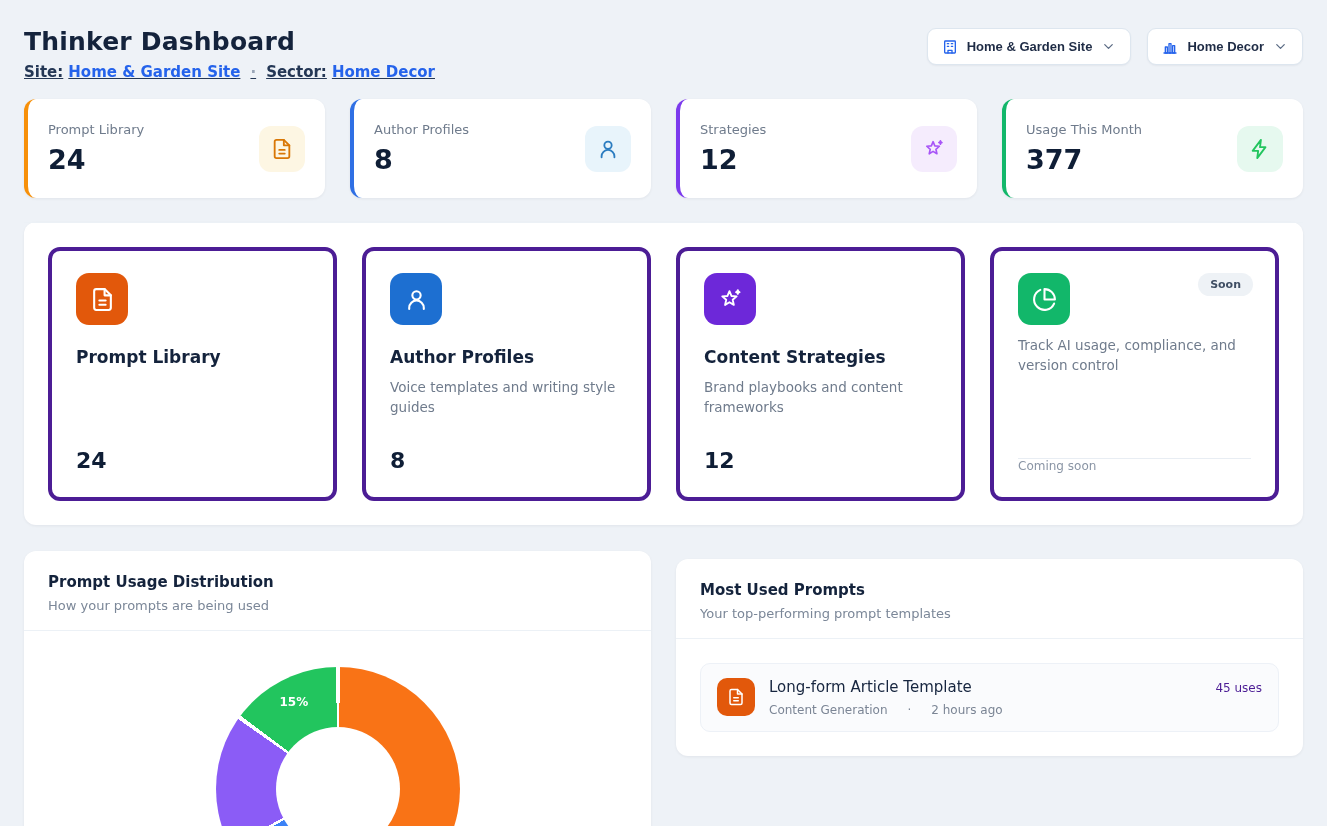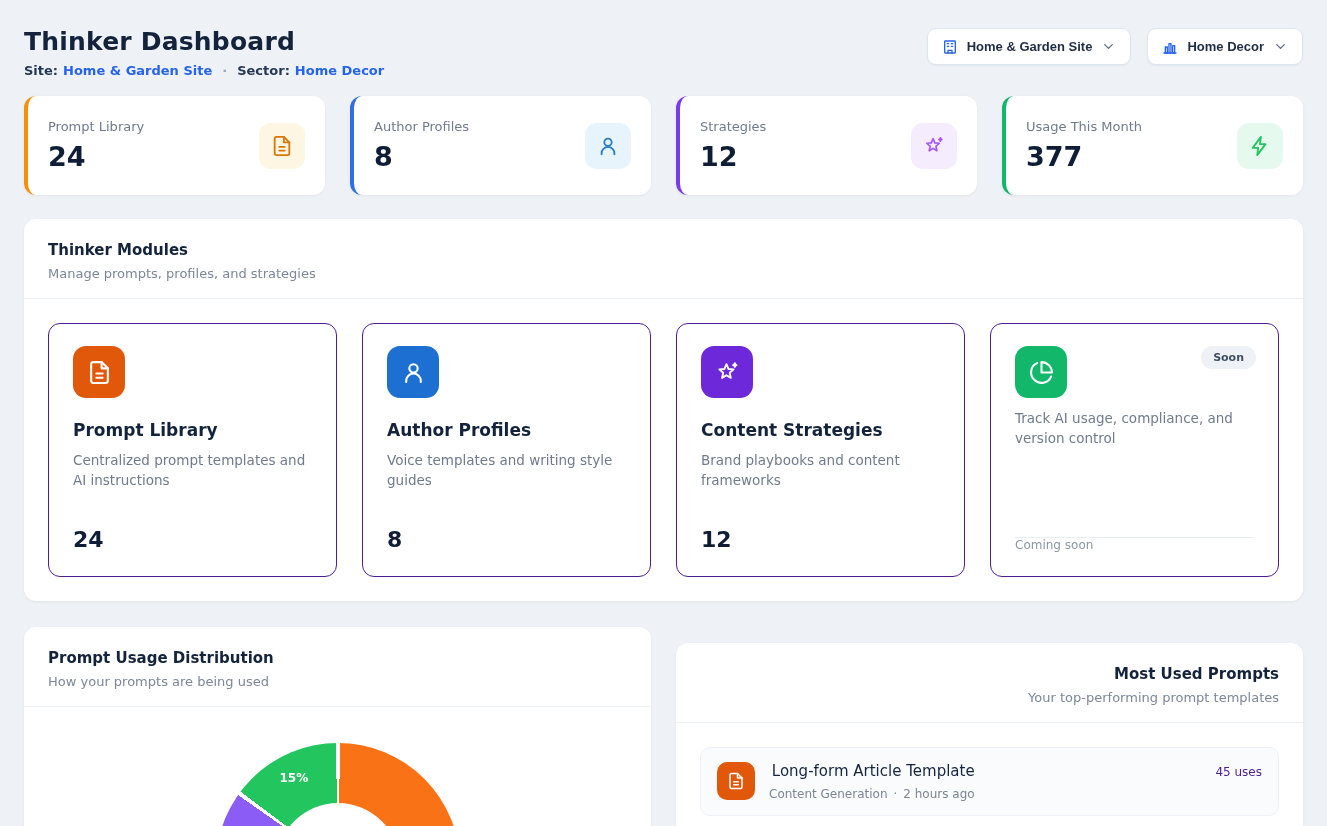--- a/index.html
+++ b/index.html
@@ -1,60 +1,60 @@
 <!DOCTYPE html>
 <html><head>
 <meta charset="utf-8">
 <style>
   *{margin:0;padding:0;box-sizing:border-box;}
   html,body{width:1327px;height:826px;}
   body{background:#eef2f7;font-family:"DejaVu Sans","Liberation Sans",sans-serif;color:#14233c;overflow:hidden;}
   .page{padding:20px 24px;}
   .header{display:flex;justify-content:space-between;align-items:flex-start;}
   .title{font-size:25px;font-weight:800;color:#14233c;letter-spacing:.2px;margin-top:7px;}
-  .site-line{margin-top:7px;font-size:13px;font-weight:600;color:#243755;display:flex;align-items:center;}
+  .site-line{margin-top:7px;font-size:15px;font-weight:600;color:#243755;display:flex;align-items:center;text-decoration:underline;}
   .site-line .link{color:#2563eb;cursor:pointer;margin-left:5px;}
   .dot-sep{color:#9aa6b8;margin:0 10px;}
   .selectors{display:flex;gap:16px;margin-top:8px;}
   .selector{display:flex;align-items:center;gap:9px;background:#fff;border:1px solid #dde6ef;border-radius:9px;height:37px;padding:0 14px;font-size:13px;font-weight:700;color:#1e2b45;box-shadow:0 1px 2px rgba(16,24,40,.05);cursor:pointer;}
   .ic{display:inline-flex;}
   .ic svg{display:block;width:100%;height:100%;}
   .selector .btn-ic{width:16px;height:16px;color:#2563eb;}
   .selector .chev{width:15px;height:15px;color:#5b6b84;}
   .stats{display:grid;grid-template-columns:repeat(4,1fr);gap:25px;margin-top:18px;}
   .stat-card{background:#fff;border-radius:12px;border-left:4px solid #ccc;box-shadow:0 1px 3px rgba(16,24,40,.06);padding:16px 20px;display:flex;align-items:center;justify-content:space-between;height:99px;}
   .stat-label{font-size:13px;color:#6f7b8c;}
   .stat-value{font-size:27px;font-weight:800;color:#0f1e36;margin-top:7px;}
   .stat-icon{width:46px;height:46px;border-radius:12px;display:flex;align-items:center;justify-content:center;}
   .stat-icon .ic{width:22px;height:22px;}
   .panel{background:#fff;border-radius:12px;box-shadow:0 1px 3px rgba(16,24,40,.06);margin-top:24px;}
   .panel-head{padding:22px 24px 17px;}
   .panel-title{font-size:15px;font-weight:700;color:#14233c;}
   .panel-sub{font-size:13px;color:#7b8798;margin-top:7px;}
   .panel-divider{border-top:1px solid #ecf1f6;}
   .modules{display:grid;grid-template-columns:repeat(4,1fr);gap:25px;padding:24px;}
-  .module-card{border:1px solid #4c1d95;border-radius:12px;padding:22px 24px 24px;display:flex;flex-direction:column;min-height:254px;position:relative;cursor:pointer;background:#fff;}
+  .module-card{border:4px solid #4c1d95;border-radius:12px;padding:22px 24px 24px;display:flex;flex-direction:column;min-height:254px;position:relative;cursor:pointer;background:#fff;}
   .module-icon{width:52px;height:52px;border-radius:13px;display:flex;align-items:center;justify-content:center;color:#fff;}
   .module-icon .ic{width:25px;height:25px;}
   .module-title{font-size:17px;font-weight:800;margin-top:22px;color:#14233c;}
   .module-desc{font-size:13.5px;color:#6f7b8c;margin-top:10px;line-height:1.5;}
   .module-value{font-size:22px;font-weight:800;margin-top:auto;color:#0f1e36;}
   .soon-badge{position:absolute;top:22px;right:22px;background:#eef2f6;color:#3f4e63;font-size:11px;font-weight:600;padding:5px 12px;border-radius:999px;}
   .module-footer{margin-top:auto;border-top:1px solid #e8edf3;font-size:12px;color:#8a95a5;}
   .bottom{display:grid;grid-template-columns:1fr 1fr;gap:25px;margin-top:26px;align-items:start;}
   .chart-area{position:relative;height:320px;}
   .donut{position:absolute;left:50%;top:36px;transform:translateX(-50%);width:244px;height:244px;border-radius:50%;}
   .donut-hole{position:absolute;left:50%;top:50%;width:124px;height:124px;border-radius:50%;background:#fff;transform:translate(-50%,-50%);}
   .donut-label{position:absolute;left:64px;top:28px;color:#fff;font-size:12px;font-weight:700;z-index:2;}
   .prompt-list{padding:24px;}
   .prompt-item{display:flex;align-items:flex-start;gap:14px;background:#fafbfd;border:1px solid #edf1f7;border-radius:10px;padding:14px 16px;cursor:pointer;}
   .prompt-icon{width:38px;height:38px;border-radius:10px;color:#fff;display:flex;align-items:center;justify-content:center;flex:none;}
   .prompt-icon .ic{width:18px;height:18px;}
   .prompt-title{font-size:15px;font-weight:400;color:#16253f;}
-  .prompt-meta{display:flex;gap:6px;align-items:center;margin-top:7px;font-size:12px;color:#7b8595;}
+  .prompt-meta{display:flex;gap:20px;align-items:center;margin-top:7px;font-size:12px;color:#7b8595;}
   .prompt-uses{margin-left:auto;font-size:12px;font-weight:400;color:#4c1d95;margin-top:3px;}
 </style>
 </head>
 <body>
 
 <div class="page">
 
   <div class="header">
     <div>
       <div class="title">Thinker Dashboard</div>
@@ -160,40 +160,35 @@
             <svg viewBox="0 0 24 24" fill="none" stroke="currentColor" stroke-width="2" stroke-linecap="round" stroke-linejoin="round">
               <path d="M13 2L4 14h6l-1 8 9-12h-6z"></path>
             </svg>
           </span>
       </div>
     </div>
 
   </div>
 
   <div class="panel">
-    <div class="panel-head">
-      <div class="panel-title">Thinker Modules</div>
-      <div class="panel-sub">Manage prompts, profiles, and strategies</div>
-    </div>
     <div class="panel-divider"></div>
     <div class="modules">
 
       <div class="module-card">
         <div class="module-icon" style="background: rgb(226, 88, 11);">
           <span class="ic">
               <svg viewBox="0 0 24 24" fill="none" stroke="currentColor" stroke-width="2" stroke-linecap="round" stroke-linejoin="round">
                 <path d="M14 2H6a2 2 0 0 0-2 2v16a2 2 0 0 0 2 2h12a2 2 0 0 0 2-2V8z"></path>
                 <path d="M14 2v6h6"></path>
                 <line x1="9" y1="13" x2="15" y2="13"></line>
                 <line x1="9" y1="17" x2="15" y2="17"></line>
               </svg>
             </span>
         </div>
         <div class="module-title">Prompt Library</div>
-        <div class="module-desc">Centralized prompt templates and AI instructions</div>
         <div class="module-value">24</div>
       </div>
 
       <div class="module-card">
         <div class="module-icon" style="background: rgb(29, 111, 209);">
           <span class="ic">
               <svg viewBox="0 0 24 24" fill="none" stroke="currentColor" stroke-width="2" stroke-linecap="round" stroke-linejoin="round">
                 <circle cx="12" cy="8" r="4"></circle>
                 <path d="M5 21v-1a7 7 0 0 1 14 0v1"></path>
               </svg>
@@ -244,21 +239,21 @@
       </div>
       <div class="panel-divider"></div>
       <div class="chart-area">
         <div class="donut" style="background: conic-gradient(rgb(255, 255, 255) 0deg, rgb(255, 255, 255) 1deg, rgb(249, 115, 22) 1deg, rgb(249, 115, 22) 161deg, rgb(255, 255, 255) 161deg, rgb(255, 255, 255) 162deg, rgb(255, 255, 255) 162deg, rgb(255, 255, 255) 163deg, rgb(59, 130, 246) 163deg, rgb(59, 130, 246) 240.2deg, rgb(255, 255, 255) 240.2deg, rgb(255, 255, 255) 241.2deg, rgb(255, 255, 255) 241.2deg, rgb(255, 255, 255) 242.2deg, rgb(139, 92, 246) 242.2deg, rgb(139, 92, 246) 305deg, rgb(255, 255, 255) 305deg, rgb(255, 255, 255) 306deg, rgb(255, 255, 255) 306deg, rgb(255, 255, 255) 307deg, rgb(34, 197, 94) 307deg, rgb(34, 197, 94) 359deg, rgb(255, 255, 255) 359deg, rgb(255, 255, 255) 360deg);">
           <span class="donut-label">15%</span>
           <div class="donut-hole"></div>
         </div>
       </div>
     </div>
 
-    <div class="panel" style="margin-top:16px;text-align:right;">
+    <div class="panel" style="margin-top:8px;">
       <div class="panel-head">
         <div class="panel-title">Most Used Prompts</div>
         <div class="panel-sub">Your top-performing prompt templates</div>
       </div>
       <div class="panel-divider"></div>
       <div class="prompt-list">
         <div class="prompt-item">
           <div class="prompt-icon" style="background: rgb(226, 88, 11);">
             <span class="ic">
                 <svg viewBox="0 0 24 24" fill="none" stroke="currentColor" stroke-width="2" stroke-linecap="round" stroke-linejoin="round">

